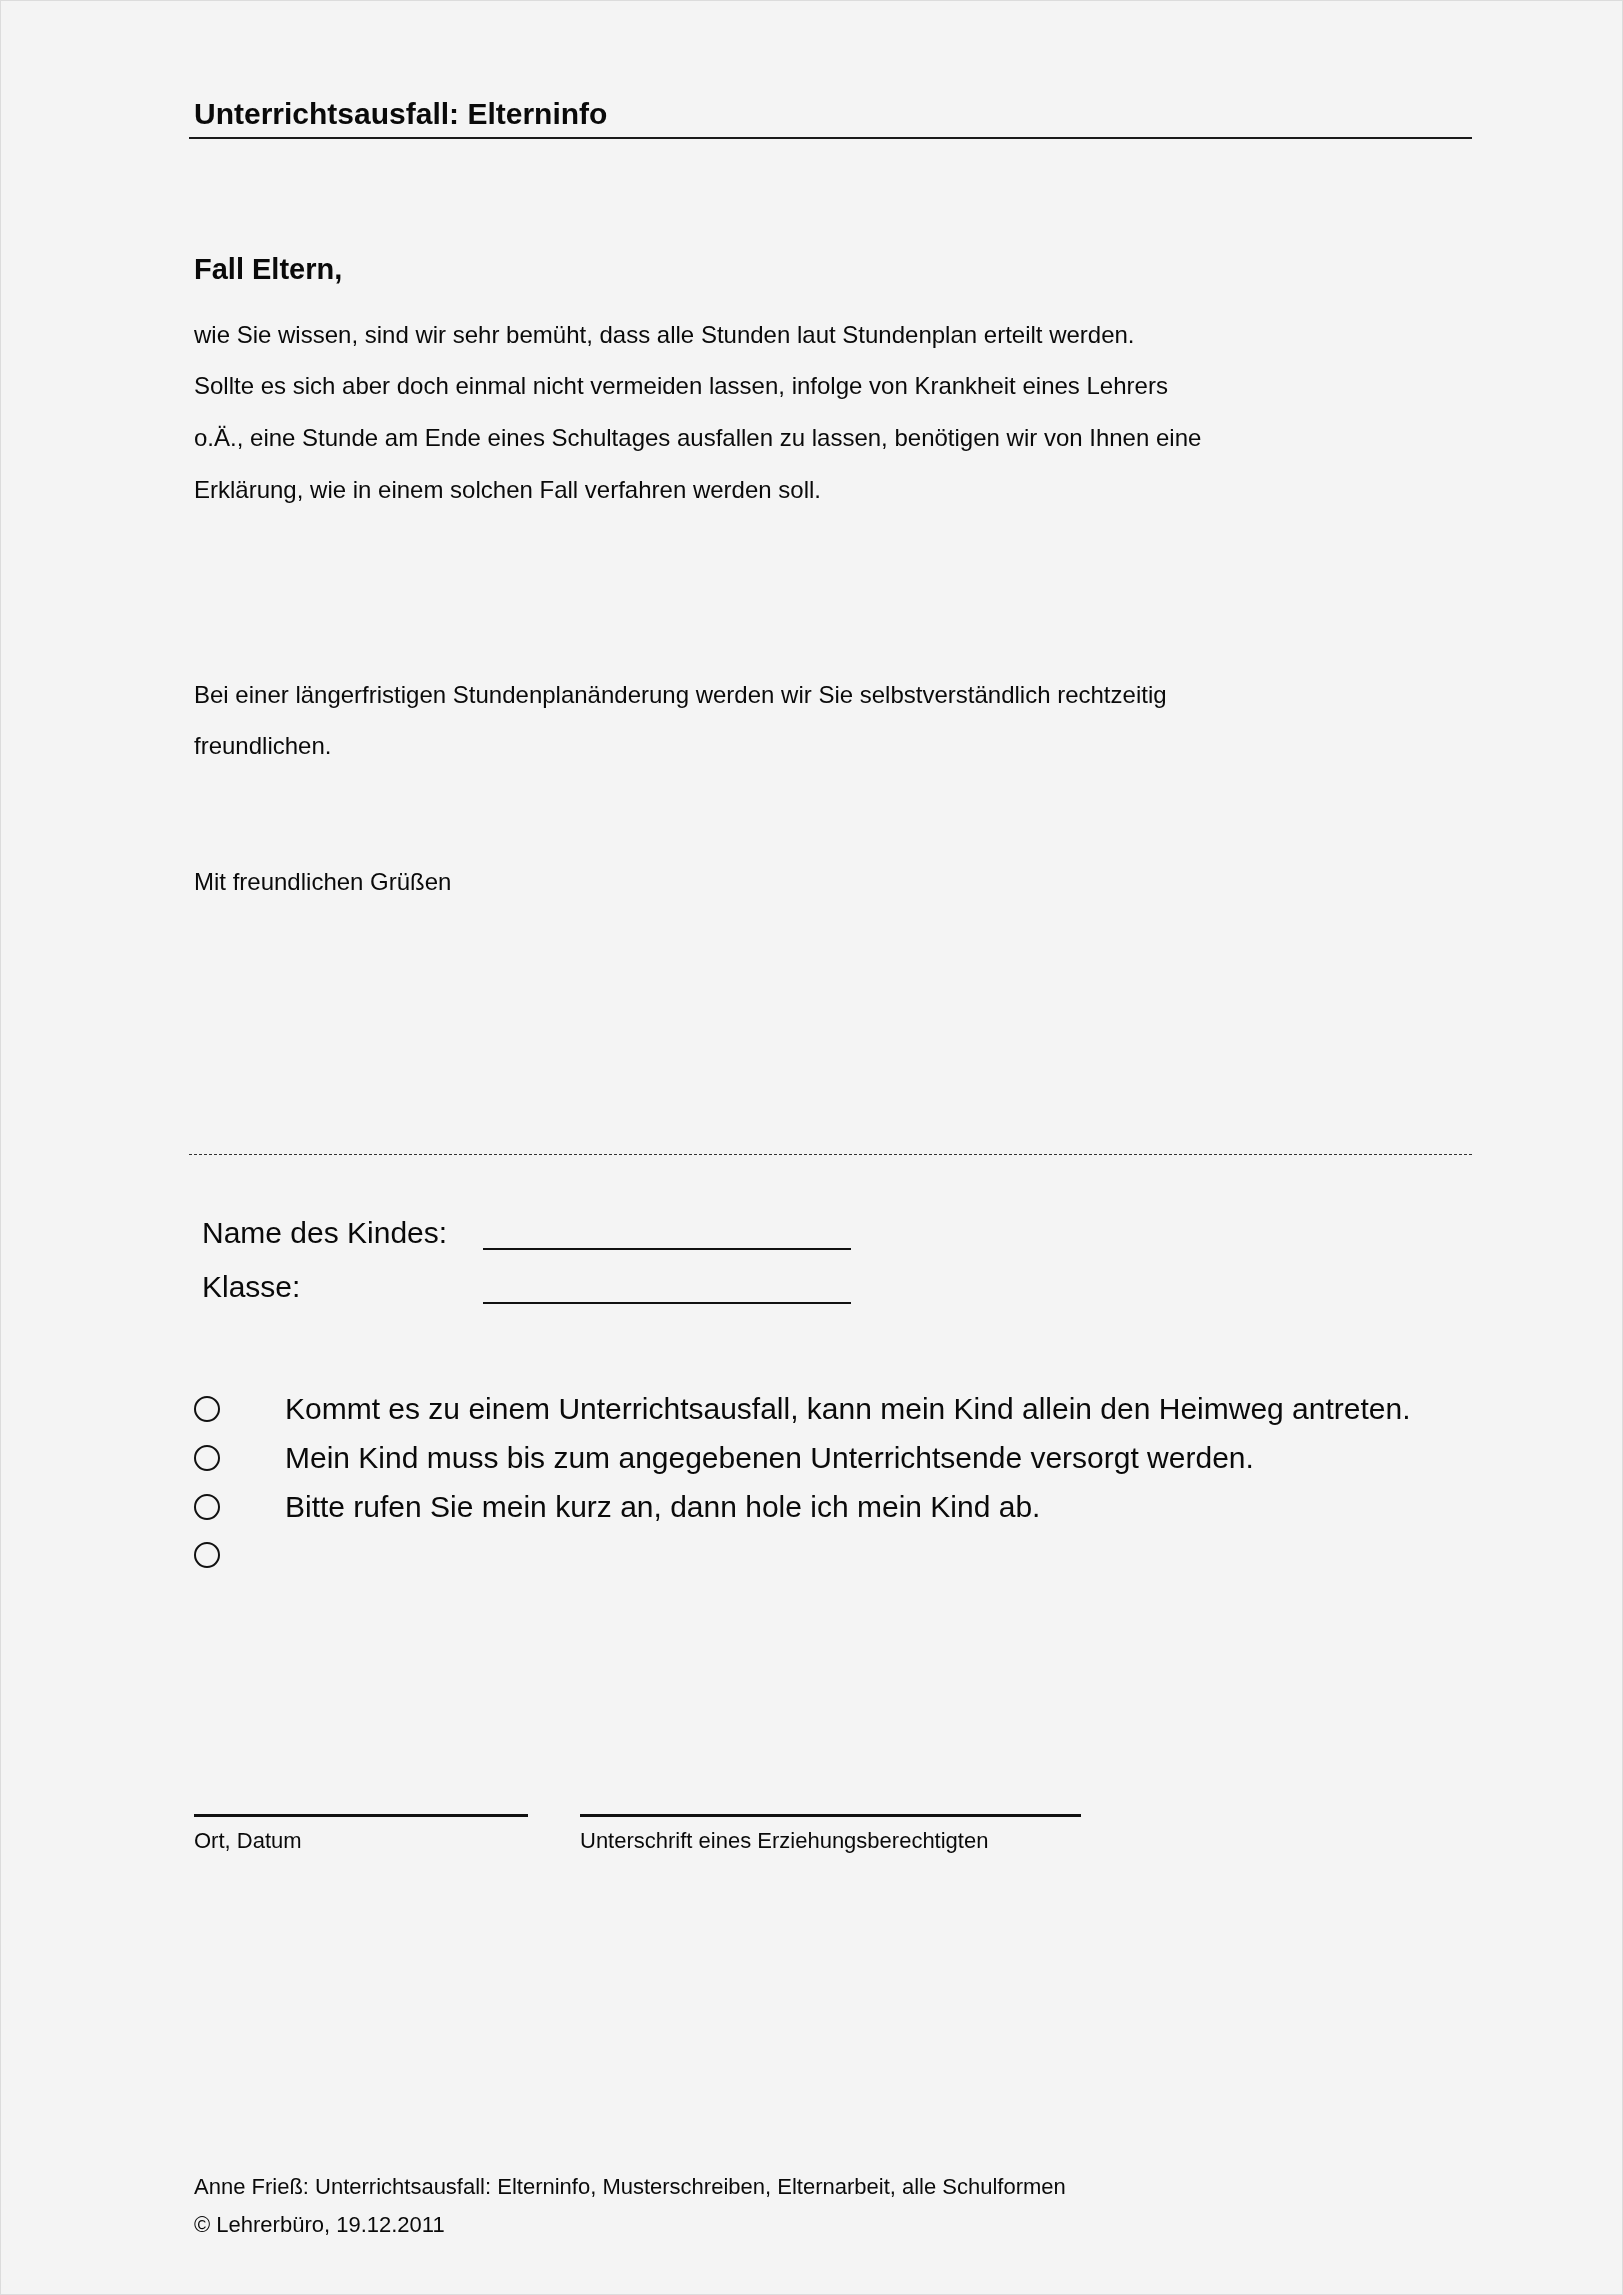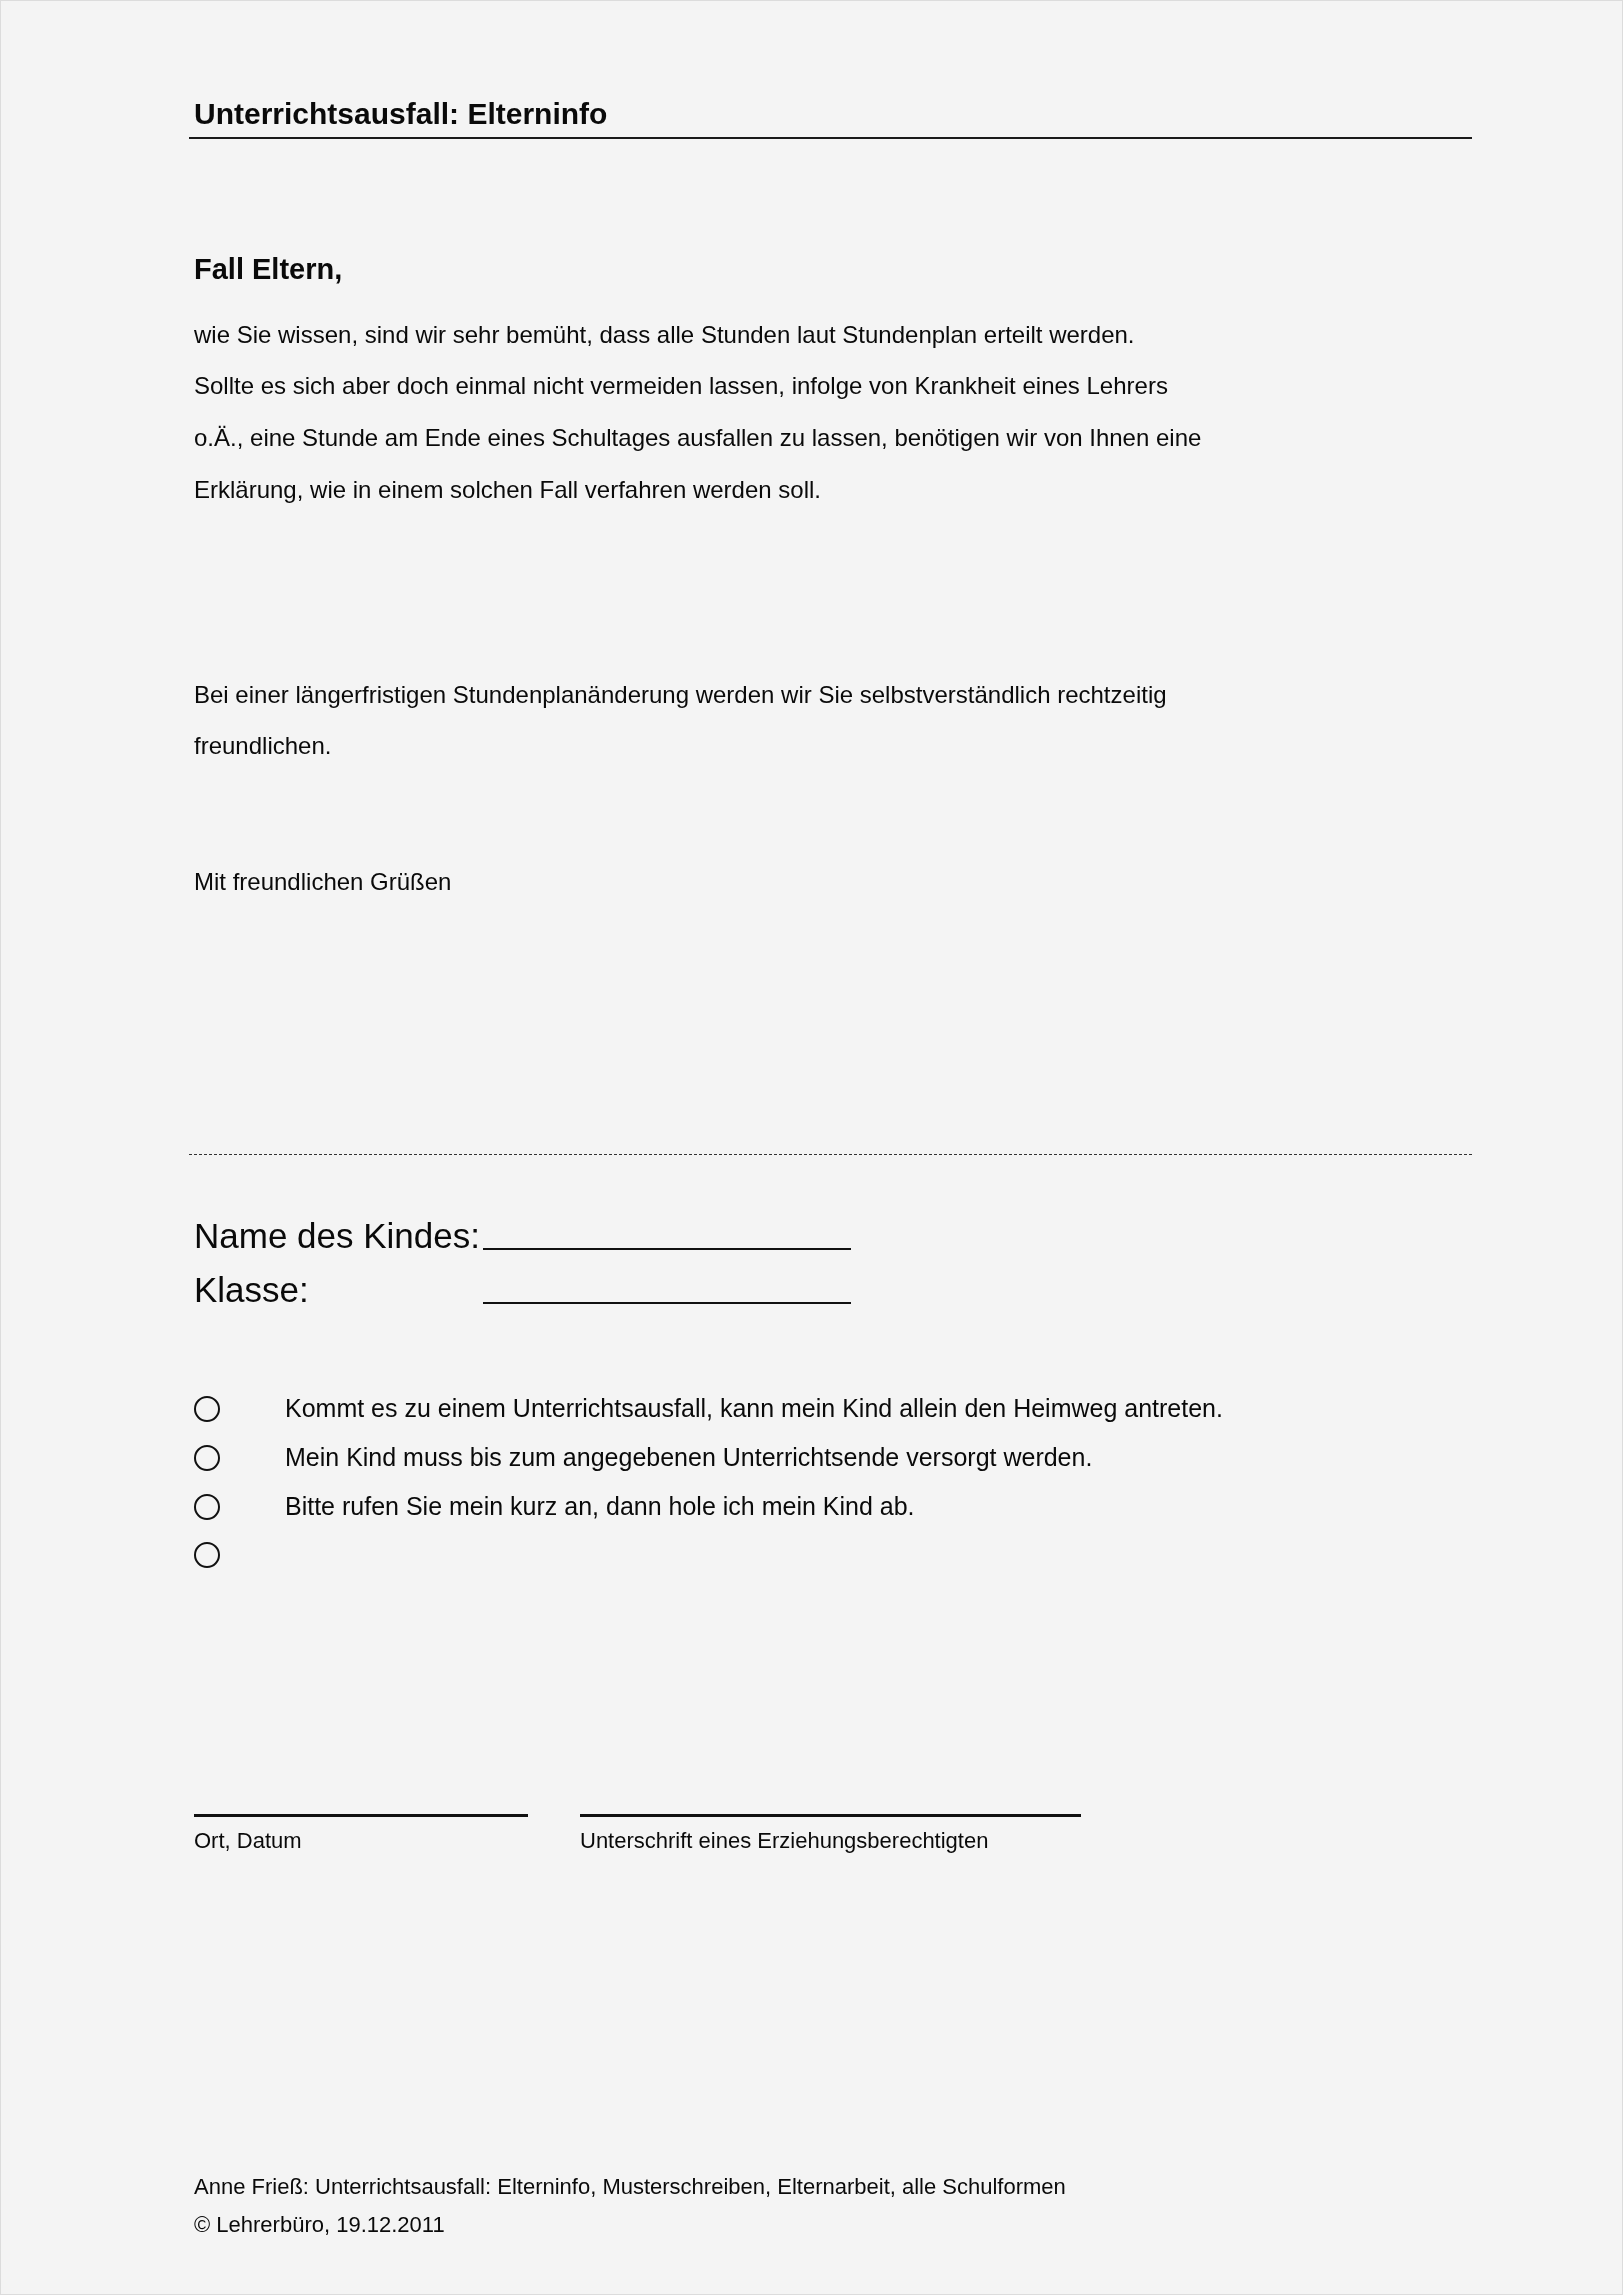--- a/index.html
+++ b/index.html
@@ -8,25 +8,25 @@
     position: relative; overflow: hidden;
     font-family: "Liberation Sans", sans-serif; color: #0a0a0a;
   }
   .frame { position: absolute; left: 0; top: 0; width: 1621px; height: 2293px; border: 1.3px solid #dcdcdc; }
   .abs { position: absolute; white-space: nowrap; }
   .title { left: 194px; top: 97px; font-size: 30px; font-weight: bold; }
   .title-rule { position: absolute; left: 189px; top: 137px; width: 1283px; height: 2px; background: #1a1a1a; }
   .greeting { left: 194px; top: 253px; font-size: 29px; font-weight: bold; }
   .body-line { left: 194px; font-size: 24px; }
   .sep { position: absolute; left: 189px; top: 1154px; width: 1283px; height: 0; border-top: 1.3px dashed #333; }
-  .form-label { left: 194px; font-size: 35px; }
+  .form-label { left: 202px; font-size: 30px; }
   .blank { position: absolute; left: 483px; width: 368px; height: 2px; background: #111; }
   .option { position: absolute; left: 194px; height: 33px; display: flex; align-items: center; }
   .radio { width: 26px; height: 26px; border: 2px solid #111; border-radius: 50%; box-sizing: border-box; margin-right: 65px; flex: none; }
-  .option-label { font-size: 25px; white-space: nowrap; }
+  .option-label { font-size: 30px; white-space: nowrap; }
   .sig-line { position: absolute; top: 1814px; height: 2.6px; background: #111; }
   .sig-label { top: 1828px; font-size: 22px; }
   .footer-line { left: 194px; font-size: 22px; }
 </style>
 </head>
 <body>
 
 <div class="frame"></div>
 
 <div class="abs title">Unterrichtsausfall: Elterninfo</div>

